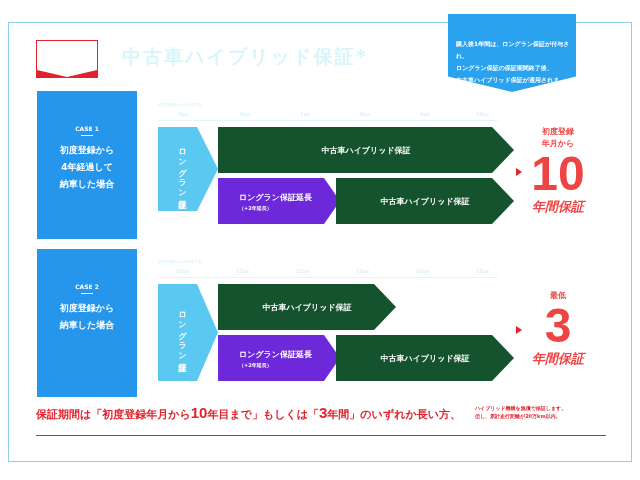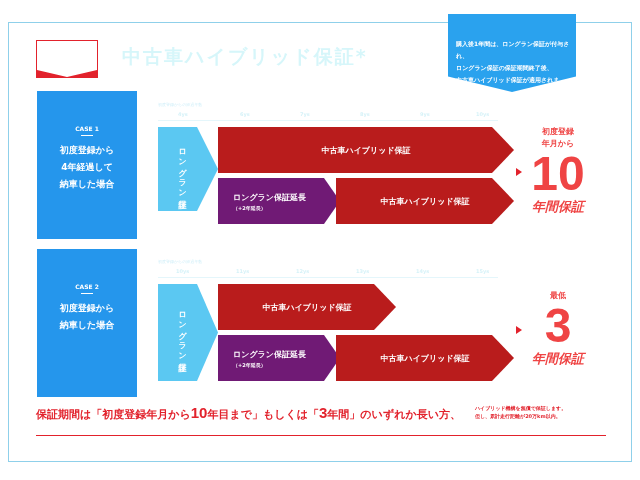--- a/index.html
+++ b/index.html
@@ -27,23 +27,23 @@
   .case-rule { width: 12px; height: 1px; background: #fff; margin: 3px auto 6px; }
   .case-text { font-size: 9px; font-weight: bold; line-height: 17px; }
 
   .axis-caption { position: absolute; font-size: 4px; color: #cfeef8; }
   .tick { position: absolute; font-size: 5px; color: #d6f2f8; font-weight: bold; }
   .axis-line { position: absolute; height: 1px; background: #e4f6fb; }
 
   .arrow { position: absolute; color: #fff; font-weight: bold; display: flex; align-items: center; justify-content: center; }
   .longrun { background: #5bc8f2; clip-path: polygon(0 0, 65% 0, 100% 50%, 65% 100%, 0 100%); }
   .longrun span { writing-mode: vertical-rl; font-size: 8px; letter-spacing: 1px; margin-right: 14px; }
-  .hybrid { background: #b91c1c; clip-path: polygon(0 0, calc(100% - 22px) 0, 100% 50%, calc(100% - 22px) 100%, 0 100%); font-size: 8px; }
-  .ext { background: #701a75; clip-path: polygon(0 0, calc(100% - 16px) 0, 100% 50%, calc(100% - 16px) 100%, 0 100%);
-         flex-direction: column; align-items: flex-start; padding-left: 15px; }
+  .hybrid { background: #14532d; clip-path: polygon(0 0, calc(100% - 22px) 0, 100% 50%, calc(100% - 22px) 100%, 0 100%); font-size: 8px; }
+  .ext { background: #6d28d9; clip-path: polygon(0 0, calc(100% - 16px) 0, 100% 50%, calc(100% - 16px) 100%, 0 100%);
+         flex-direction: column; align-items: flex-start; padding-left: 21px; }
   .ext .main { font-size: 8px; }
   .ext .sub { font-size: 5px; margin-top: 2px; }
 
   .pointer { position: absolute; width: 0; height: 0; border-top: 4px solid transparent; border-bottom: 4px solid transparent;
              border-left: 6px solid #e2222c; }
   .result { position: absolute; width: 80px; text-align: center; color: #ef4444; font-weight: bold; }
   .result .top { font-size: 8px; line-height: 12px; }
   .result .big { font-family: "Liberation Sans", sans-serif; font-size: 48px; line-height: 48px; }
   .result .bottom { font-size: 13px; font-style: italic; }
 

